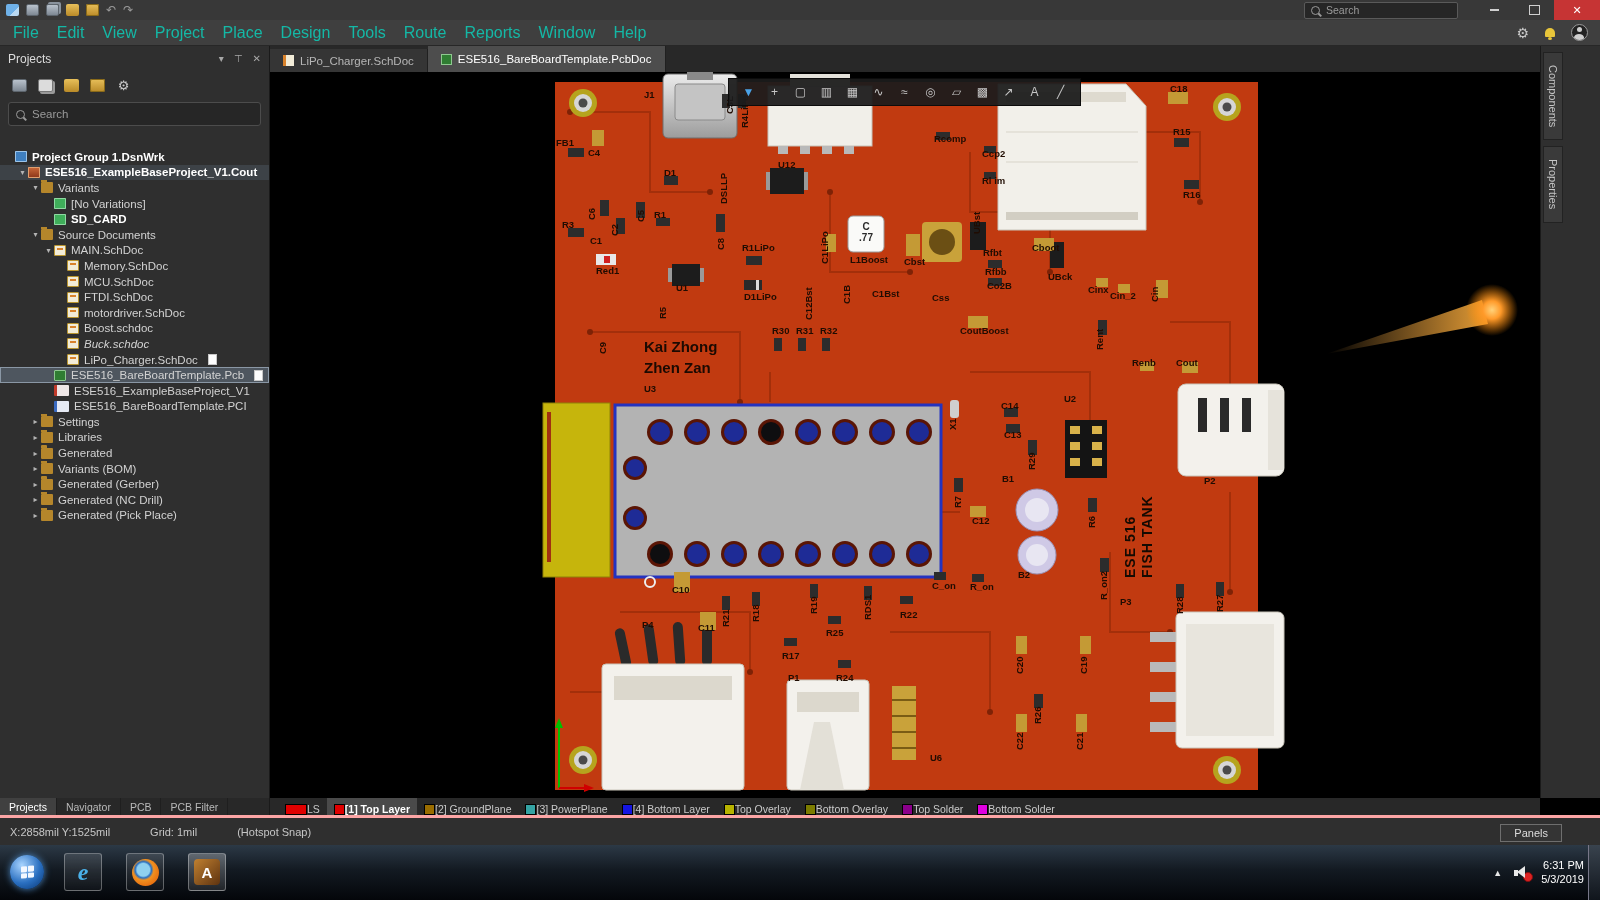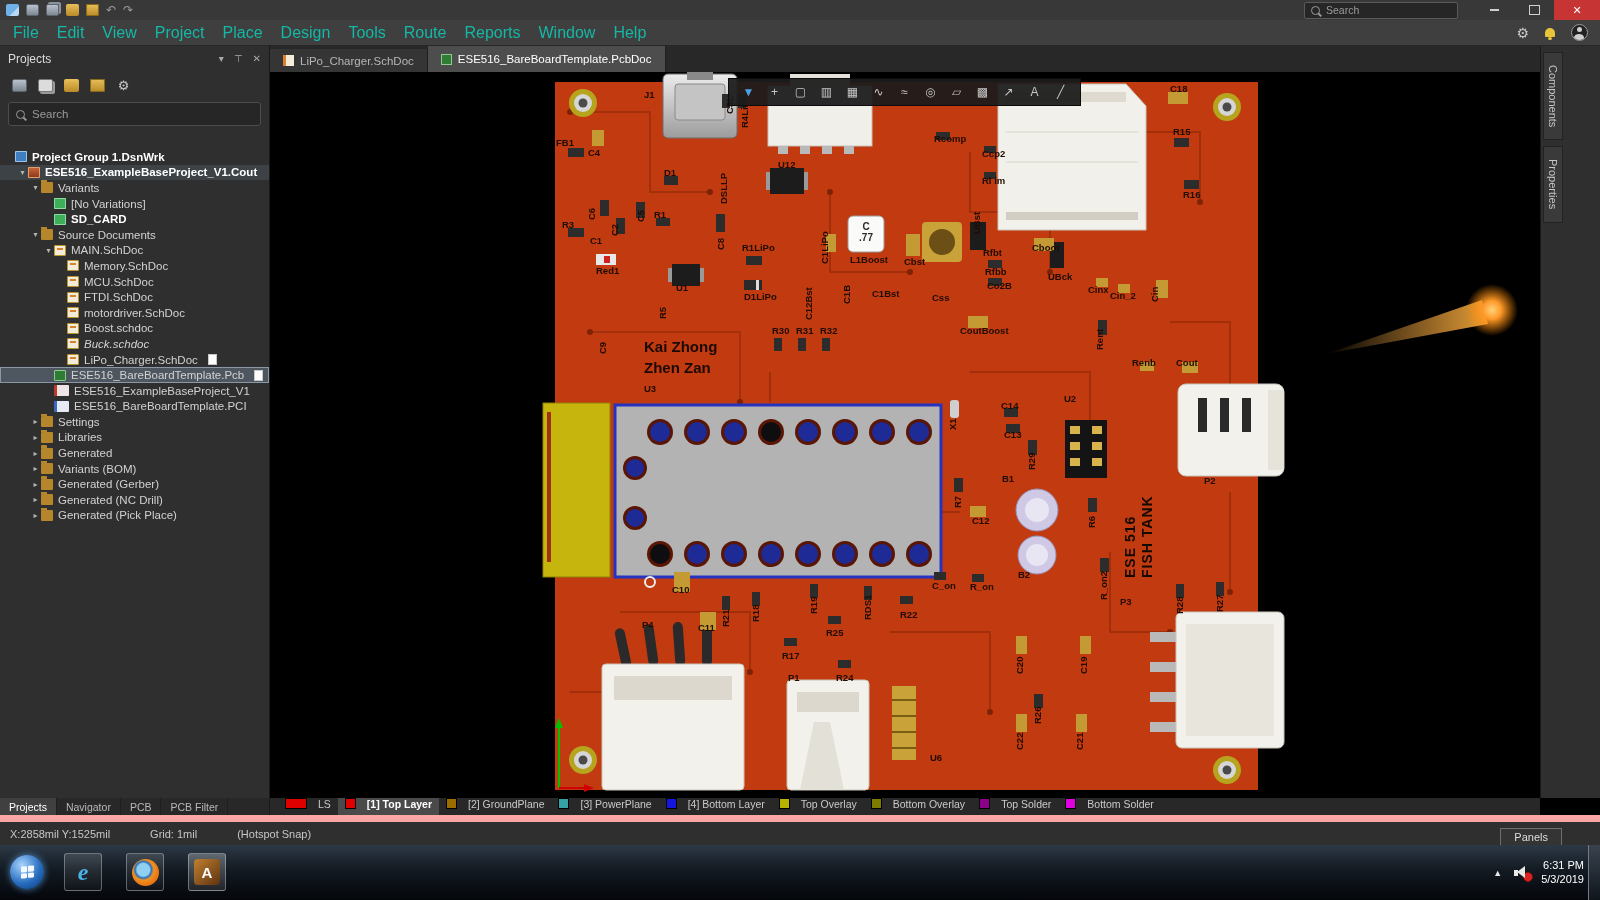--- a/index.html
+++ b/index.html
@@ -113,27 +113,27 @@
 
   
   #right-strip{position:absolute;left:1540px;top:46px;width:60px;height:752px;background:#2f2f2f;
                border-left:1px solid #1a1a1a;box-sizing:border-box;z-index:10;}
   .rtab{writing-mode:vertical-rl;color:#c6c6c6;font-size:11px;padding:12px 3px;background:#3a3a3a;
         border:1px solid #222;margin:6px 0 0 2px;}
 
   
   #layer-bar{position:absolute;left:270px;top:798px;width:1270px;height:17px;background:#282828;display:flex;
              align-items:center;padding-left:8px;box-sizing:border-box;font-size:10.5px;color:#c9c9c9;z-index:10;}
-  .chip{display:flex;align-items:flex-start;gap:11px;padding:0 7px;height:17px;}
+  .chip{display:flex;align-items:flex-end;gap:0;padding:0 7px;height:17px;}
   .chip.active{background:#4a4a4a;color:#fff;font-weight:bold;}
   .chip-sq{width:9px;height:9px;border:1px solid #000;flex:none;}
   .chip.ls .chip-sq{width:20px;}
 
   
-  .status-bar{position:absolute;left:0;top:815px;width:1600px;height:30px;background:#2f2f2f;border-top:7px solid #fca5a5;
+  .status-bar{position:absolute;left:0;top:815px;width:1600px;height:30px;background:#2f2f2f;border-top:3px solid #fca5a5;
               box-sizing:border-box;display:flex;align-items:center;color:#c6c6c6;font-size:11px;z-index:10;}
   .sb-seg{margin-left:10px;}
   .sb-seg.g2{margin-left:40px;}
   .panels-btn{position:absolute;right:38px;top:6px;border:1px solid #6e6e6e;padding:2px 13px;color:#ddd;background:#343434;}
 
   
   .taskbar{position:absolute;left:0;top:845px;width:1600px;height:55px;
            background:linear-gradient(180deg,#2c3946 0%,#131a22 45%,#04060a 100%);z-index:30;}
   .start-orb{position:absolute;left:10px;top:10px;width:34px;height:34px;border-radius:50%;
              background:radial-gradient(circle at 35% 30%,#a8d4ff,#2a6fc0 55%,#0b3a78 95%);

